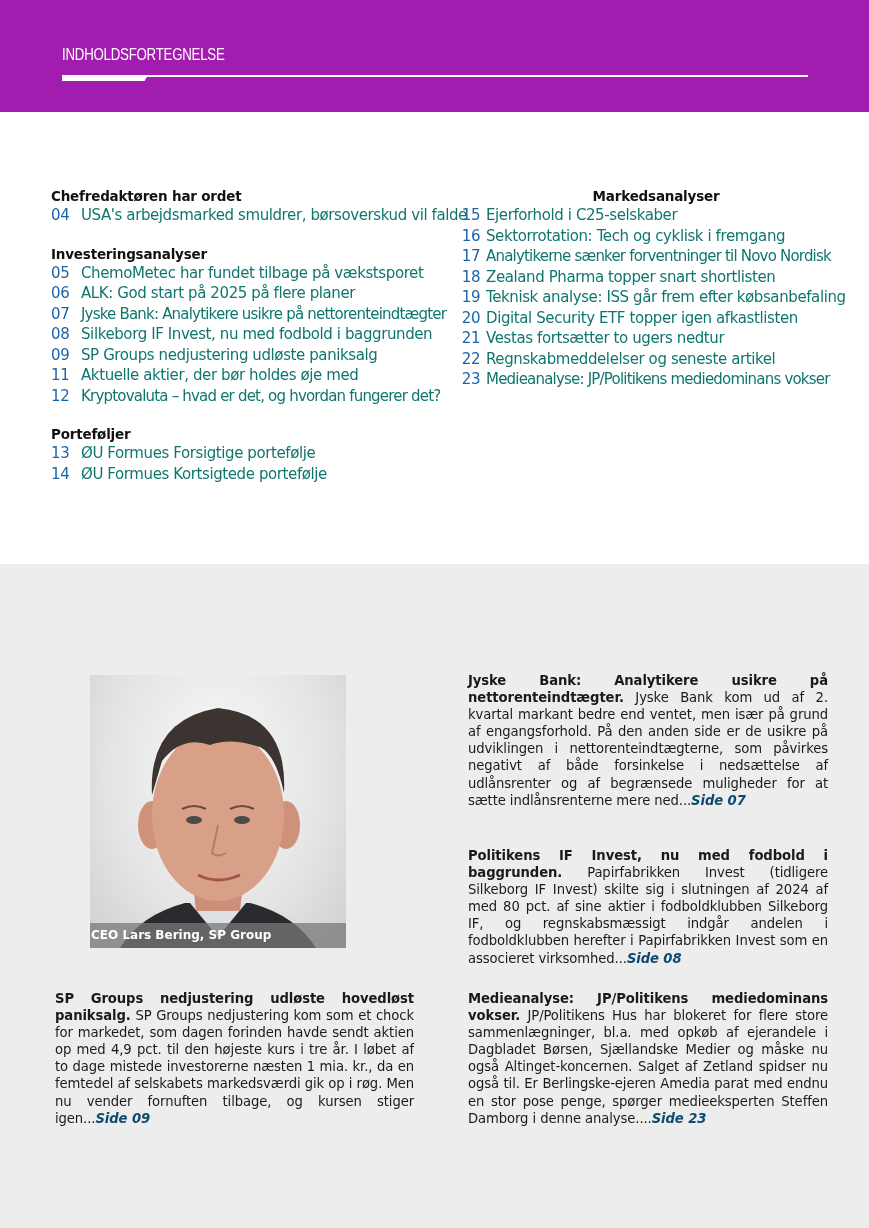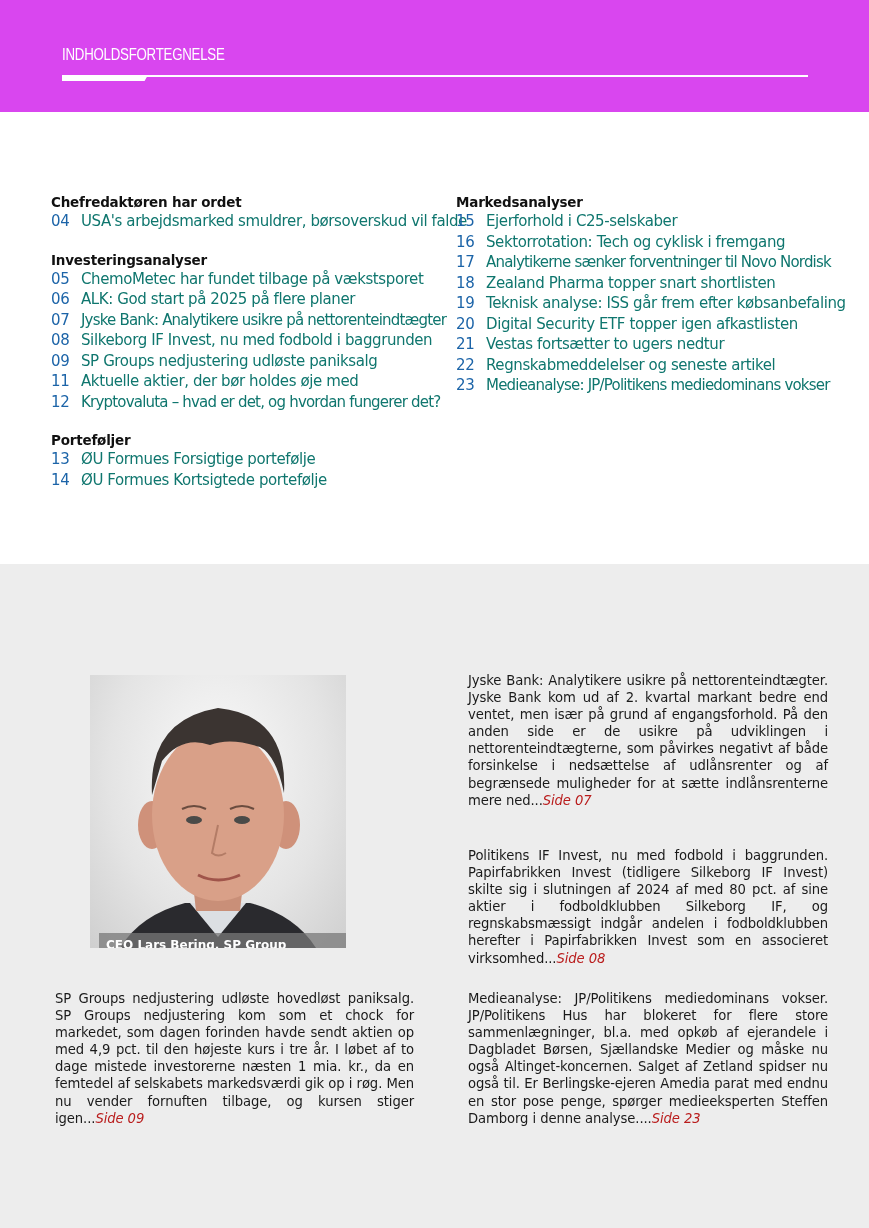--- a/index.html
+++ b/index.html
@@ -1,42 +1,42 @@
 <!DOCTYPE html>
 <html><head>
 <meta charset="utf-8">
 <style>
   * { margin: 0; padding: 0; box-sizing: border-box; }
   html, body { width: 869px; height: 1228px; background: #ffffff; overflow: hidden; }
   body { position: relative; font-family: "DejaVu Sans", "Liberation Sans", sans-serif; color: #1a1a1a; }
 
-  .header { position: absolute; left: 0; top: 0; width: 869px; height: 112px; background: #d946ef; }
+  .header { position: absolute; left: 0; top: 0; width: 869px; height: 112px; background: #a21caf; }
   .header-title { position: absolute; left: 62px; top: 45px; color: #fff; font-family: "Liberation Sans", sans-serif; font-size: 17px; letter-spacing: -0.3px; transform: scaleX(0.78); transform-origin: left center; white-space: nowrap; }
   .header-issue { position: absolute; right: 61px; top: 46px; color: #fff; font-family: "Liberation Sans", sans-serif; font-weight: bold; font-size: 16px; white-space: nowrap; }
   .header-rule-thick { position: absolute; left: 62px; top: 75px; width: 86px; height: 6px; background: #fff; clip-path: polygon(0 0, 100% 0, 96% 100%, 0 100%); }
   .header-rule-thin { position: absolute; left: 62px; top: 75px; width: 746px; height: 2px; background: #fff; }
 
-  .toc-col { position: absolute; top: 194px; width: 400px; }
+  .toc-col { position: absolute; top: 188px; width: 400px; }
   .toc-col.left { left: 51px; }
-  .toc-col.right { left: 456px; }
+  .toc-col.right { left: 456px; text-align: center; }
   .toc-section { margin-bottom: 20px; }
   .toc-heading { font-family: "DejaVu Sans", sans-serif; font-weight: bold; font-size: 13.5px; line-height: 17px; color: #111; letter-spacing: -0.2px; }
   .toc-item { display: flex; font-size: 15px; line-height: 20.5px; white-space: nowrap; letter-spacing: -0.4px; }
   .toc-num { width: 30px; color: #1c64a8; flex: none; }
   .toc-text { color: #0f766e; }
 
   .gray { position: absolute; left: 0; top: 564px; width: 869px; height: 664px; background: #ededed; }
 
   .photo { position: absolute; left: 90px; top: 675px; width: 256px; height: 273px; background: radial-gradient(ellipse at 50% 35%, #fafafa 0%, #e4e4e4 60%, #cfcfcf 100%); overflow: hidden; }
   .photo svg { position: absolute; left: 0; top: 0; }
-  .caption { position: absolute; left: 9px; bottom: 0; width: 100%; height: 15px; background: rgba(120,120,120,0.75); color: #fff; font-weight: bold; font-size: 12px; line-height: 25px; padding-left: 7px; white-space: nowrap; }
+  .caption { position: absolute; left: 0; bottom: 0; width: 100%; height: 25px; background: rgba(120,120,120,0.75); color: #fff; font-weight: bold; font-size: 12px; line-height: 25px; padding-left: 1px; white-space: nowrap; }
 
   .teaser { position: absolute; font-size: 13.2px; line-height: 17.1px; text-align: justify; color: #1a1a1a; letter-spacing: -0.1px; }
-  .teaser b { font-weight: normal; }
-  .teaser .side { color: #b91c1c; font-weight: normal; font-style: italic; }
+  .teaser b { font-weight: bold; }
+  .teaser .side { color: #0c4a6e; font-weight: bold; font-style: italic; }
   .t1 { left: 468px; top: 672px; width: 360px; }
   .t2 { left: 468px; top: 847px; width: 360px; }
   .t3 { left: 468px; top: 990px; width: 360px; }
   .t4 { left: 55px; top: 990px; width: 359px; }
 </style>
 </head>
 <body>
 
 <div class="header">
   <div class="header-title">INDHOLDSFORTEGNELSE</div>

